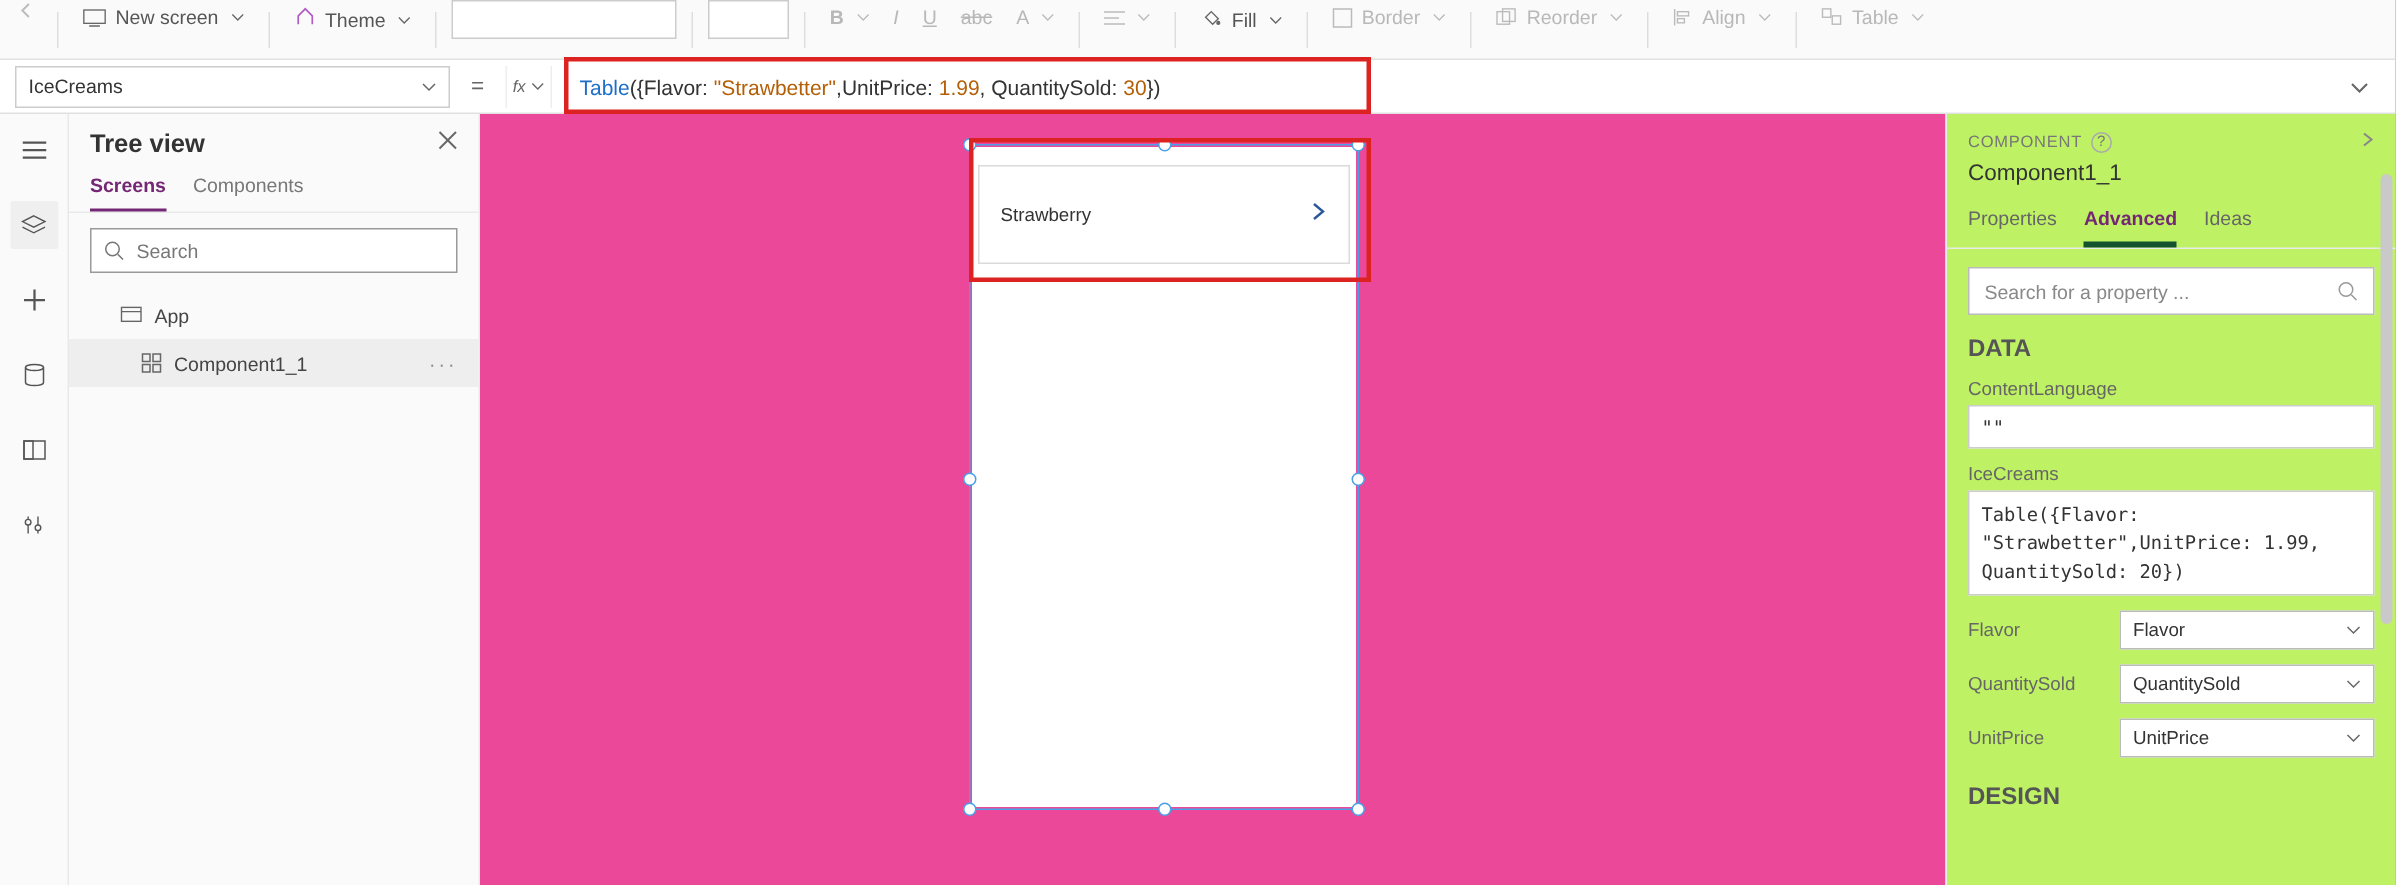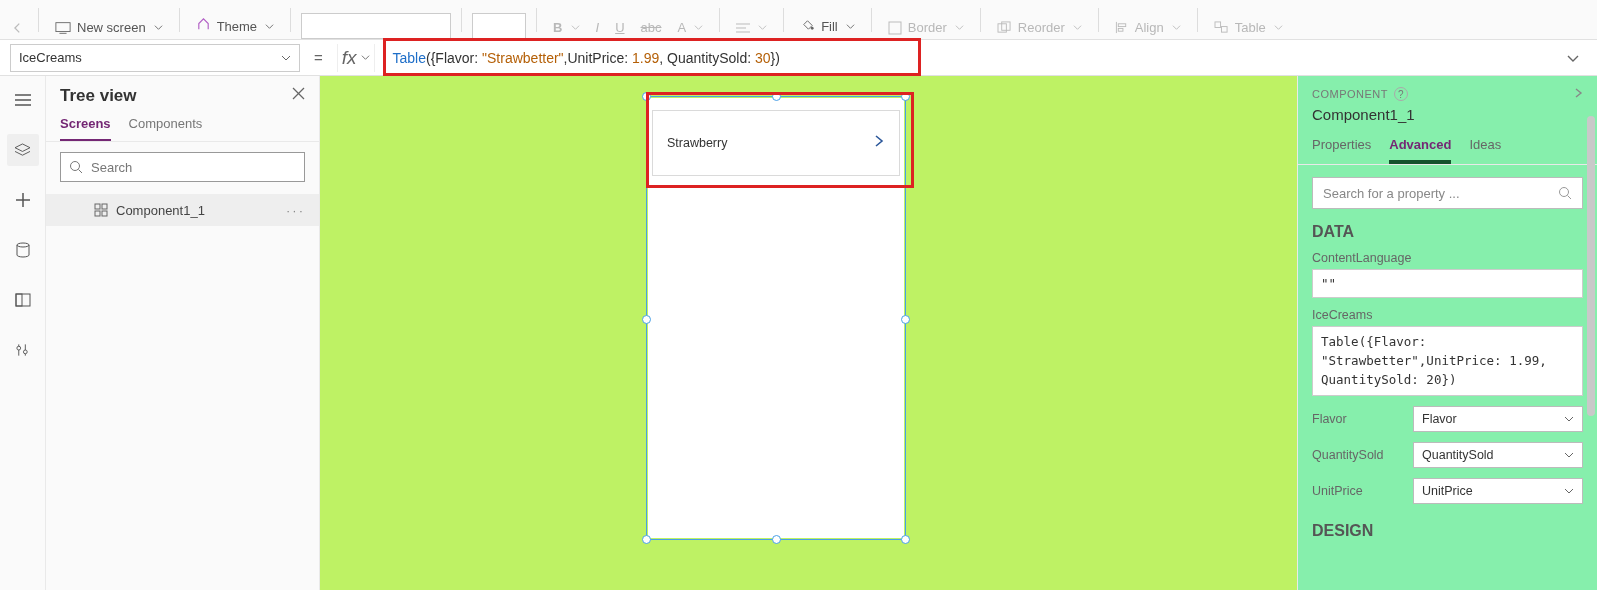--- a/index.html
+++ b/index.html
@@ -1,75 +1,75 @@
 <!DOCTYPE html>
 <html><head>
 <meta charset="utf-8">
 <style>
 * { box-sizing: border-box; margin: 0; padding: 0; font-family: "Segoe UI", Arial, sans-serif; }
 body { width: 1597px; height: 590px; background: #f8f8f8; overflow: hidden; position: relative; color: #333; }
 
 
 .ribbon { height: 40px; background: #fafafa; border-bottom: 1px solid #e1e1e1; display: flex; align-items: center; padding: 0 6px; gap: 2px; }
-.ribbon .grp { display: flex; align-items: flex-end; gap: 4px; padding: 0 8px; height: 100%; }
+.ribbon .grp { display: flex; align-items: flex-start; gap: 4px; padding: 0 8px; height: 100%; }
 .ribbon .sep { width: 1px; height: 24px; background: #ddd; }
 .ribbon-btn { display: flex; align-items: center; gap: 6px; font-size: 13px; color: #555; padding: 4px 6px; border-radius: 2px; }
 .ribbon-btn.disabled { color: #b8b8b8; }
 .ribbon-btn svg { flex: none; }
 .ribbon .colorbox { width: 150px; height: 26px; border: 1px solid #ccc; background: #fff; }
 .ribbon .smallbox { width: 54px; height: 26px; border: 1px solid #ccc; background: #fff; }
 .caret { margin-left: 2px; }
 
 
 .formula { height: 36px; background: #fff; border-bottom: 1px solid #e1e1e1; display: flex; align-items: center; padding: 0 10px; gap: 8px; }
 .prop-select { width: 290px; height: 28px; border: 1px solid #ccc; display: flex; align-items: center; justify-content: space-between; padding: 0 8px; font-size: 13px; color: #333; background: #fff; }
 .equals { color: #666; font-size: 15px; padding: 0 6px; }
-.fx { font-style: italic; font-family: serif; font-size: 19px; color: #666; padding: 0 4px; border-left: 1px solid #eee; border-right: 1px solid #eee; height: 28px; display: flex; align-items: center; }
+.fx { font-style: italic; font-family: serif; font-size: 11px; color: #666; padding: 0 4px; border-left: 1px solid #eee; border-right: 1px solid #eee; height: 28px; display: flex; align-items: center; }
 .formula-input { flex: 1; height: 28px; display: flex; align-items: center; font-family: Consolas, monospace; font-size: 14px; color: #333; padding-left: 4px; position: relative; }
 .formula-highlight { position: absolute; left: 0; top: -6px; height: 38px; width: 538px; border: 3px solid #d22; pointer-events: none; }
 .tok-func { color: #1e6ec8; }
 .tok-key { color: #333; }
 .tok-str { color: #b45f06; }
 .tok-num { color: #b45f06; }
 .formula-expand { width: 28px; display:flex; align-items:center; justify-content:center; color:#666; }
 
 
 .workspace { display: flex; height: calc(590px - 40px - 36px); }
 .leftrail { width: 46px; background: #fafafa; border-right: 1px solid #e9e9e9; display: flex; flex-direction: column; align-items: center; padding-top: 8px; gap: 18px; }
 .leftrail .rail-btn { width: 32px; height: 32px; display: flex; align-items: center; justify-content: center; color: #555; border-radius: 2px; }
 .leftrail .rail-btn.active { background: #efefef; }
 
 
 .treepanel { width: 274px; background: #fafafa; border-right: 1px solid #e9e9e9; display: flex; flex-direction: column; }
-.treepanel .hdr { display:flex; align-items:flex-start; justify-content:space-between; padding: 10px 14px 4px 14px; }
+.treepanel .hdr { display:flex; align-items:center; justify-content:space-between; padding: 10px 14px 4px 14px; }
 .treepanel .hdr h2 { font-size: 17px; font-weight: 600; color: #333; }
 .tree-tabs { display:flex; gap: 18px; padding: 6px 14px 0 14px; border-bottom: 1px solid #e9e9e9; font-size: 13px; }
 .tree-tab { padding-bottom: 8px; color: #777; }
 .tree-tab.active { color: #742774; border-bottom: 2px solid #742774; font-weight: 600; }
 .search-wrap { padding: 10px 14px; }
 .search-box { display:flex; align-items:center; gap:8px; border:1px solid #999; height:30px; padding:0 8px; background:#fff; font-size:13px; color:#777; }
 .tree-list { padding: 2px 0; }
 .tree-item { display:flex; align-items:center; gap:8px; height:32px; padding: 0 14px; font-size: 13px; color:#444; }
 .tree-item .exp { width:12px; color:#888; text-align:center; }
 .tree-item.indent2 { padding-left: 48px; }
 .tree-item.sel { background: #eee; }
 .tree-item .more { margin-left:auto; color:#888; letter-spacing:2px; }
 
 
-.canvas { flex:1; background:#bef264; position:relative; }
+.canvas { flex:1; background:#ec4899; position:relative; }
 .phone { position:absolute; left:328px; top:22px; width:256px; height:440px; background:#fff; }
 .phone-sel { position:absolute; left:326px; top:20px; width:260px; height:444px; border:1px solid #4aa0e6; }
 .handle { position:absolute; width:9px; height:9px; background:#fff; border:1px solid #4aa0e6; border-radius:50%; }
 .gallery-item { position:absolute; left:332px; top:34px; width:248px; height:66px; border:1px solid #dadada; background:#fff; display:flex; align-items:center; padding: 0 14px; }
 .gallery-item .lbl { font-size: 12.5px; color:#333; }
 .gallery-item .chev { margin-left:auto; color:#2b579a; }
 .red-box-canvas { position:absolute; left:326px; top:16px; width:268px; height:96px; border:3px solid #d22; pointer-events:none; }
 
 
-.rpanel { width:300px; background:#86efac; border-left:1px solid #e9e9e9; display:flex; flex-direction:column; position: relative; }
+.rpanel { width:300px; background:#bef264; border-left:1px solid #e9e9e9; display:flex; flex-direction:column; position: relative; }
 .rpanel .rhdr { display:flex; align-items:center; gap:6px; padding:10px 14px 2px 14px; font-size:11px; color:#777; letter-spacing:0.5px; }
 .rpanel .rhdr .help { width:14px; height:14px; border:1px solid #aaa; border-radius:50%; display:flex; align-items:center; justify-content:center; font-size:10px; }
 .rpanel .rhdr .expand { margin-left:auto; color:#888; }
 .rpanel .rname { padding: 2px 14px 8px 14px; font-size: 15px; color:#333; }
 .rpanel .rtabs { display:flex; gap:18px; padding: 0 14px; border-bottom:1px solid #e9e9e9; font-size:13px; }
 .rpanel .rtab { padding:6px 0 8px 0; color:#666; }
 .rpanel .rtab.active { color:#742774; border-bottom:4px solid #14532d; font-weight:600; }
 .rpanel .body { padding:12px 14px; overflow:auto; }
 .prop-search { display:flex; align-items:center; justify-content:space-between; border:1px solid #bbb; height:32px; padding:0 10px; font-size:13px; color:#888; background:#fff; }
 .section-title { font-size:16px; color:#555; font-weight:600; margin:14px 0 8px 0; }
@@ -320,20 +320,28 @@
     <div class="search-wrap">
       <div class="search-box">
         <svg width="14" height="14" viewBox="0 0 14 14">
             <circle cx="6" cy="6" r="4.5" stroke="#777" fill="none"></circle>
             <line x1="9.5" y1="9.5" x2="13" y2="13" stroke="#777"></line>
           </svg>
         <span>Search</span>
       </div>
     </div>
     <div class="tree-list">
+      <div class="tree-item">
+        <span class="exp"></span>
+        <svg width="15" height="13" viewBox="0 0 16 14">
+            <rect x="1" y="1" width="14" height="10" stroke="#666" fill="none"></rect>
+            <line x1="1" y1="4" x2="15" y2="4" stroke="#666"></line>
+          </svg>
+        <span>App</span>
+      </div>
       <div class="tree-item indent2 sel">
         <svg width="14" height="14" viewBox="0 0 14 14">
             <rect x="1" y="1" width="5" height="5" stroke="#666" fill="none"></rect>
             <rect x="8" y="1" width="5" height="5" stroke="#666" fill="none"></rect>
             <rect x="1" y="8" width="5" height="5" stroke="#666" fill="none"></rect>
             <rect x="8" y="8" width="5" height="5" stroke="#666" fill="none"></rect>
           </svg>
         <span>Component1_1</span>
         <span class="more">···</span>
       </div>

